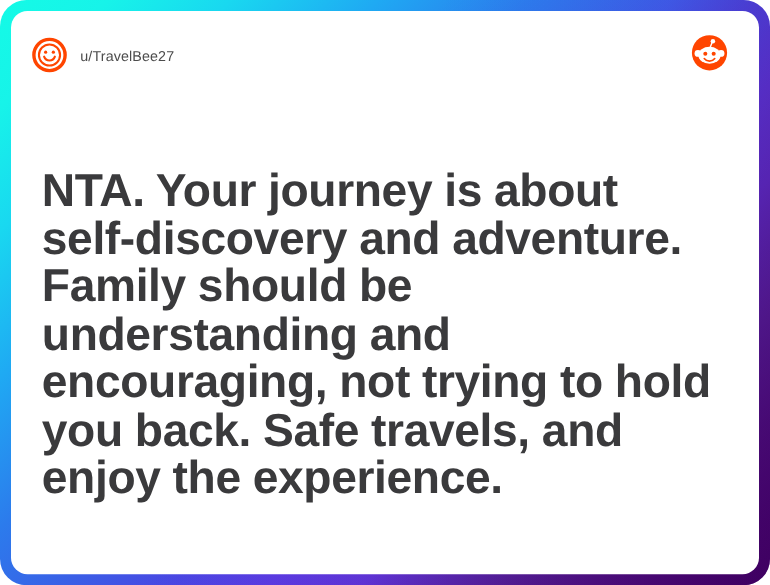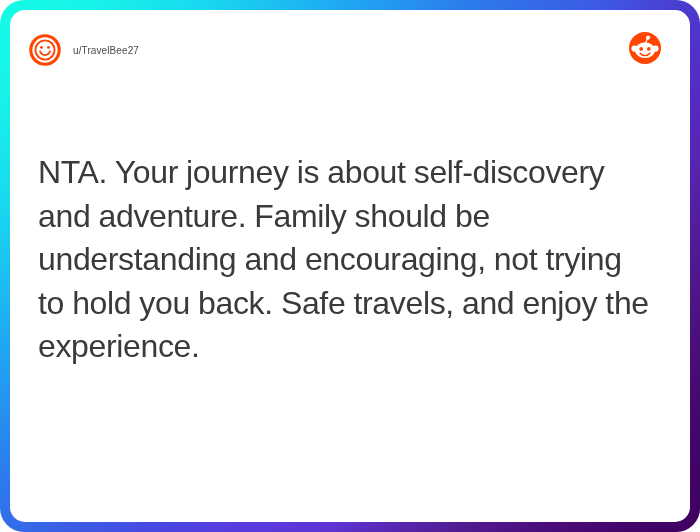--- a/index.html
+++ b/index.html
@@ -84,21 +84,21 @@
   }
 
   #avatar {
     width:34px;
     height:34px;
     flex:0 0 auto;
     display:block;
   }
 
   #author-name {
-    font-size:10px;
+    font-size:13px;
     color:#4c4c4c;
     letter-spacing:0.1px;
     line-height:1;
     white-space:nowrap;
     padding-top:1px;
   }
 
   #platform-logo {
     width:34px;
     height:34px;
@@ -106,25 +106,25 @@
     display:block;
     margin-top:-2px;
   }
 
   
   #quote-body {
     position:absolute;
     left:28px;
     right:38px;
     top:141px;
-    font-size:32px;
+    font-size:42px;
     line-height:43.5px;
     color:#3a3a3c;
     letter-spacing:-0.35px;
-    font-weight:400;
+    font-weight:700;
     word-spacing:-0.4px;
     white-space:pre-wrap;
   }
 </style>
 </head>
 <body>
 
 <div id="quote-card-frame">
 
   <div id="quote-card">

